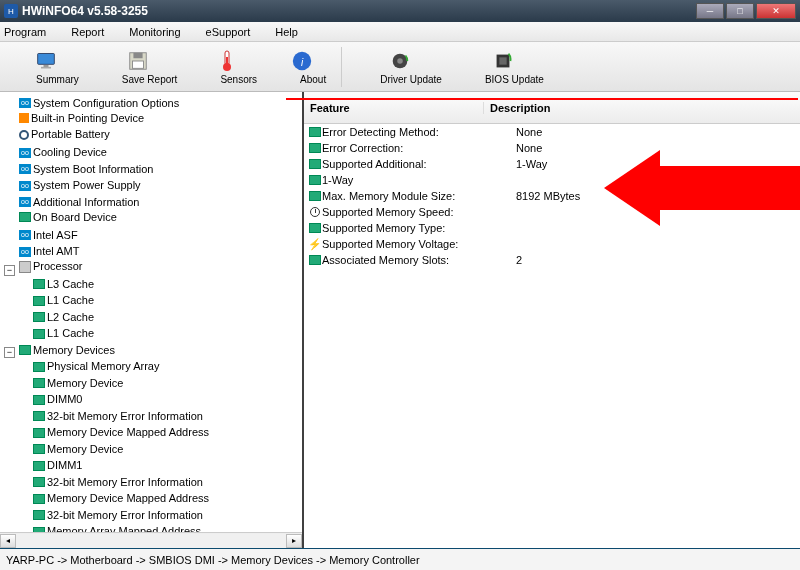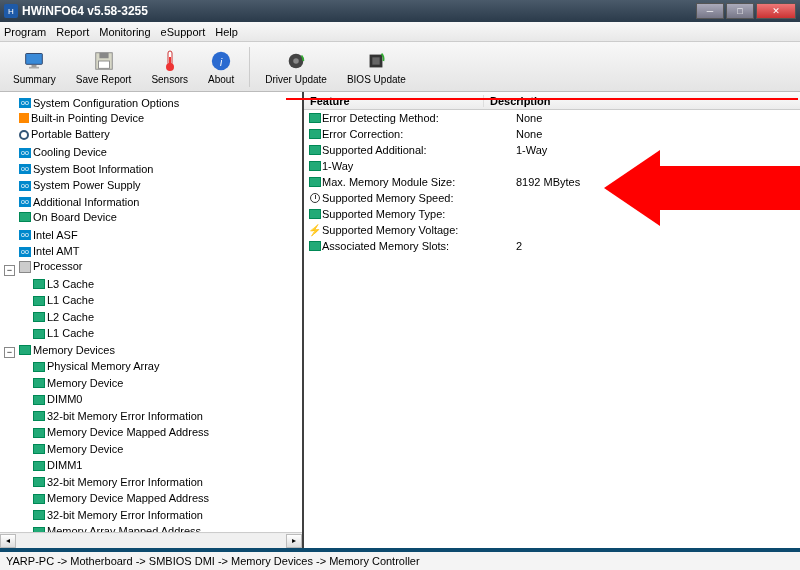--- a/index.html
+++ b/index.html
@@ -6,62 +6,62 @@
 body { background:#fff; width:800px; height:570px; overflow:hidden; position:relative; }
 
 .titlebar { height:22px; background:linear-gradient(#4a5a6a,#2a3a4a); color:#fff; display:flex; align-items:center; padding:0 4px; }
 .titlebar .ico { width:14px; height:14px; background:#1e5aa8; border-radius:2px; margin-right:4px; display:flex; align-items:center; justify-content:center; font-size:8px; color:#fff; }
 .titlebar .title { flex:1; font-size:12px;font-weight:bold; }
 .winbtn { width:28px; height:16px; margin-left:2px; border:1px solid #555; display:flex; align-items:center; justify-content:center; font-size:9px; }
 .winbtn.min { background:linear-gradient(#aab,#778); }
 .winbtn.max { background:linear-gradient(#aab,#778); }
 .winbtn.close { background:linear-gradient(#e77,#c33); width:40px; }
 
-.menubar { height:20px; background:linear-gradient(#f8f8f8,#e8e8e8); border-bottom:1px solid #ccc; display:flex; align-items:center; padding:0 4px; gap:10px; }
+.menubar { height:20px; background:linear-gradient(#f8f8f8,#e8e8e8); border-bottom:1px solid #ccc; display:flex; align-items:center; padding:0 4px; gap:25px; }
 .menubar span { cursor:default; }
 
 .toolbar { height:50px; background:linear-gradient(#f8f8f8,#e4e4e4); border-bottom:1px solid #bbb; display:flex; align-items:center; padding:2px 4px; gap:2px; }
 .tbtn { display:flex; flex-direction:column; align-items:center; justify-content:center; padding:2px 8px; height:46px; border:1px solid transparent; border-radius:3px; cursor:default; }
 .tbtn .ticon { width:24px; height:24px; display:flex; align-items:center; justify-content:center; margin-bottom:1px; }
-.tbtn .tlbl { font-size:10px; }
+.tbtn .tlbl { font-size:10px;margin-left:23px; }
 .tsep { width:1px; height:40px; background:#ccc; margin:0 4px; }
 
 .content { display:flex; height:456px; }
 .tree { width:304px; border-right:2px solid #404040; overflow:auto; padding:2px; position:relative; }
 .tree ul { list-style:none; padding-left:14px; }
 .tree > ul { padding-left:2px; }
 .tree li { white-space:nowrap; line-height:15px; position:relative; }
 .tree .node { display:inline-flex; align-items:center; gap:2px; padding:0 2px; }
 .tree .node.sel { background:#3399ff; color:#fff; }
 .tree .tg { display:inline-block; width:11px; height:11px; border:1px solid #888; text-align:center; line-height:9px; font-size:9px; background:#fff; margin-right:2px; }
 .tree .sp { display:inline-block; width:13px; }
 .ico-chip { display:inline-block; width:12px; height:10px; background:#2a7; border:1px solid #085; }
 .ico-gear { display:inline-block; width:10px; height:10px; border-radius:50%; border:2px solid #357; }
 .ico-cpu { display:inline-block; width:12px; height:12px; background:#ccc; border:1px solid #888; }
 .ico-bq { display:inline-block; width:12px; height:10px; background:#08c; color:#fff; font-size:7px; text-align:center; line-height:10px; }
 .ico-orange { display:inline-block; width:10px; height:10px; background:#f80; }
 
 .detail { flex:1; overflow:auto; position:relative; }
-.dhead { display:flex; background:linear-gradient(#fdfdfd,#ececec); border-bottom:1px solid #ccc; font-weight:bold; height:18px; align-items:center; }
+.dhead { display:flex; background:linear-gradient(#fdfdfd,#ececec); border-bottom:1px solid #ccc; font-weight:bold; height:32px; align-items:center; }
 .dhead .c1 { width:180px; padding-left:6px; border-right:1px solid #ddd; }
 .dhead .c2 { flex:1; padding-left:6px; }
 .drow { display:flex; height:16px; align-items:center; padding-left:4px; }
 .drow .ri { width:14px; display:flex; align-items:center; justify-content:center; }
 .drow .c1 { width:194px; }
 .drow .c2 { flex:1; }
 .drow.hl .c1, .drow.hl .c2 { position:relative; }
 .underline { position:absolute; left:286px; right:2px; top:98px; height:2px; background:#f00; z-index:1; }
 .arrow { position:absolute; right:0; top:58px; z-index:2; }
 .arrow-body { width:140px; height:44px; background:#f00; position:absolute; right:0; top:16px; }
 .arrow-head { width:0; height:0; border-top:38px solid transparent; border-bottom:38px solid transparent; border-right:56px solid #f00; position:absolute; right:140px; top:0; }
 .clock-ico { display:inline-block; width:10px; height:10px; border:1px solid #333; border-radius:50%; position:relative; }
 .clock-ico:after { content:""; position:absolute; left:4px; top:1px; width:1px; height:4px; background:#333; }
 .bolt-ico { color:#fa0; font-size:11px; }
 
-.statusbar { height:22px; border-top:4px solid #0c4a6e; background:#f4f4f4; display:flex; align-items:center; padding:0 6px; }
+.statusbar { height:22px; border-top:1px solid #0c4a6e; background:#f4f4f4; display:flex; align-items:center; padding:0 6px; }
 
 .hscroll { height:16px; background:#eee; border-top:1px solid #ccc; display:flex; align-items:center; }
 .hscroll .sbtn { width:16px; height:14px; background:linear-gradient(#fff,#ddd); border:1px solid #bbb; text-align:center; font-size:8px; line-height:12px; }
 .hscroll .track { flex:1; height:14px; background:#f0f0f0; }
 
 svg.monitor { width:22px; height:20px; }
 </style>
 </head>
 <body>
 

